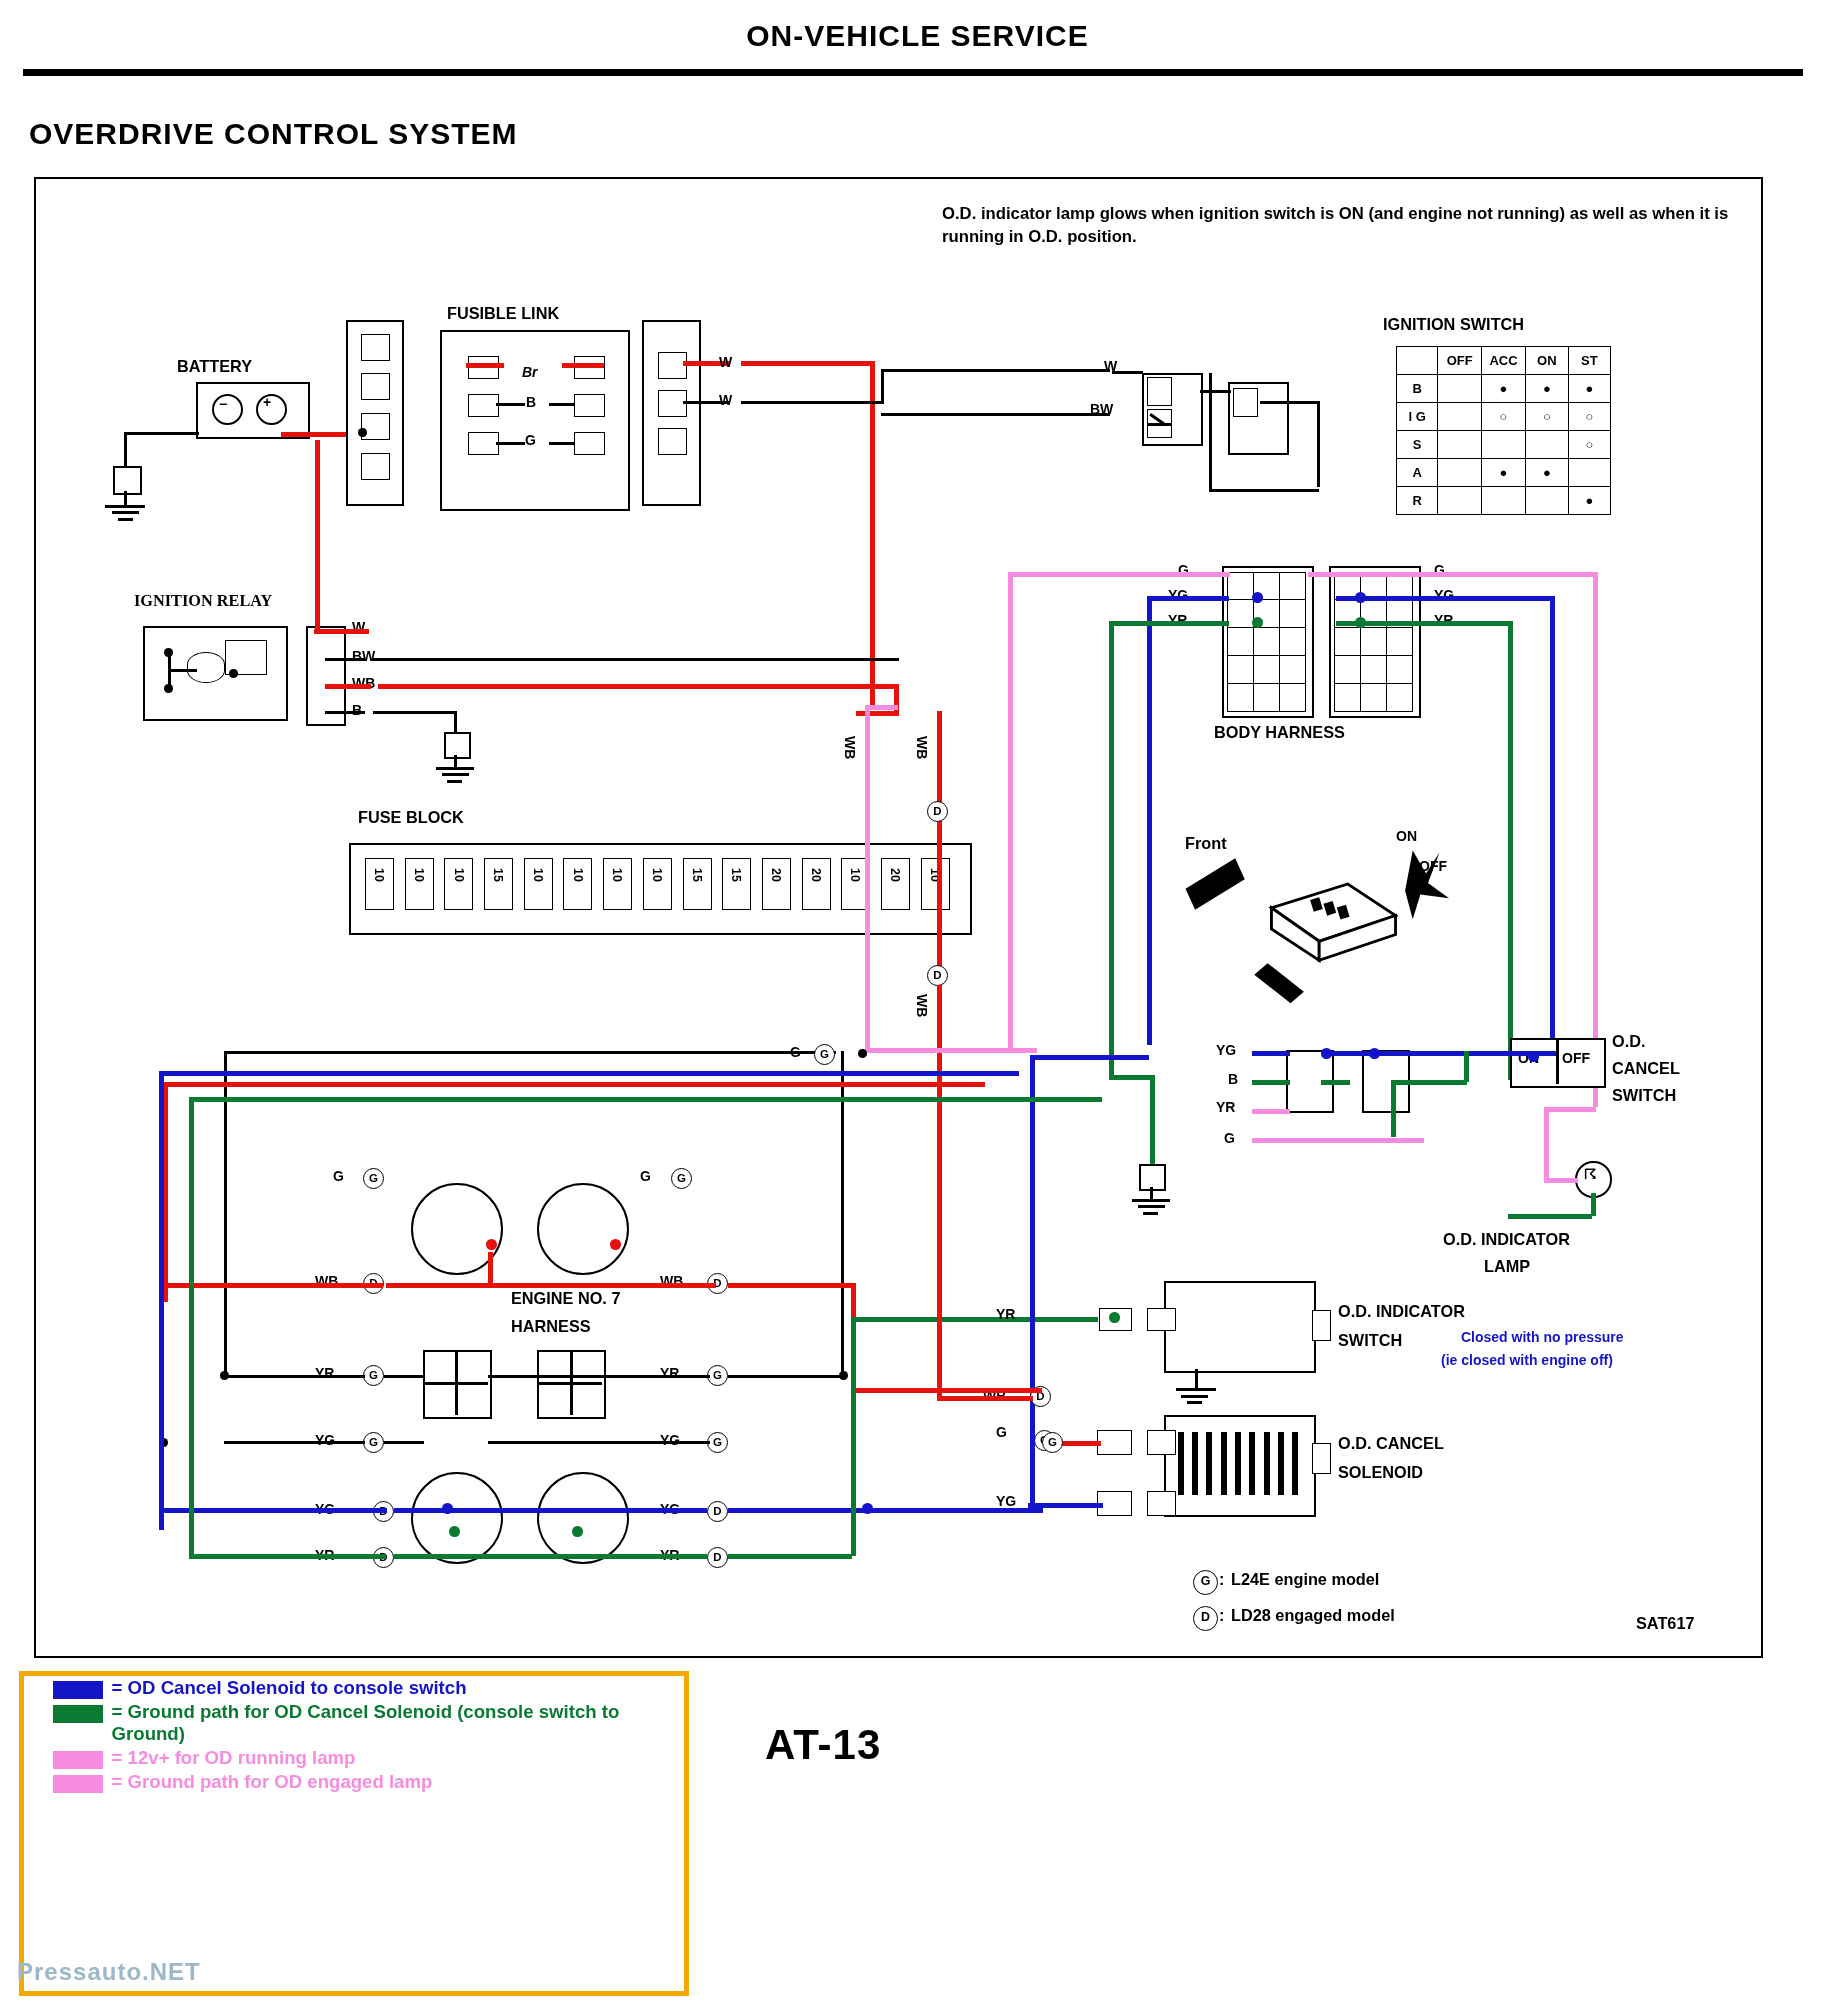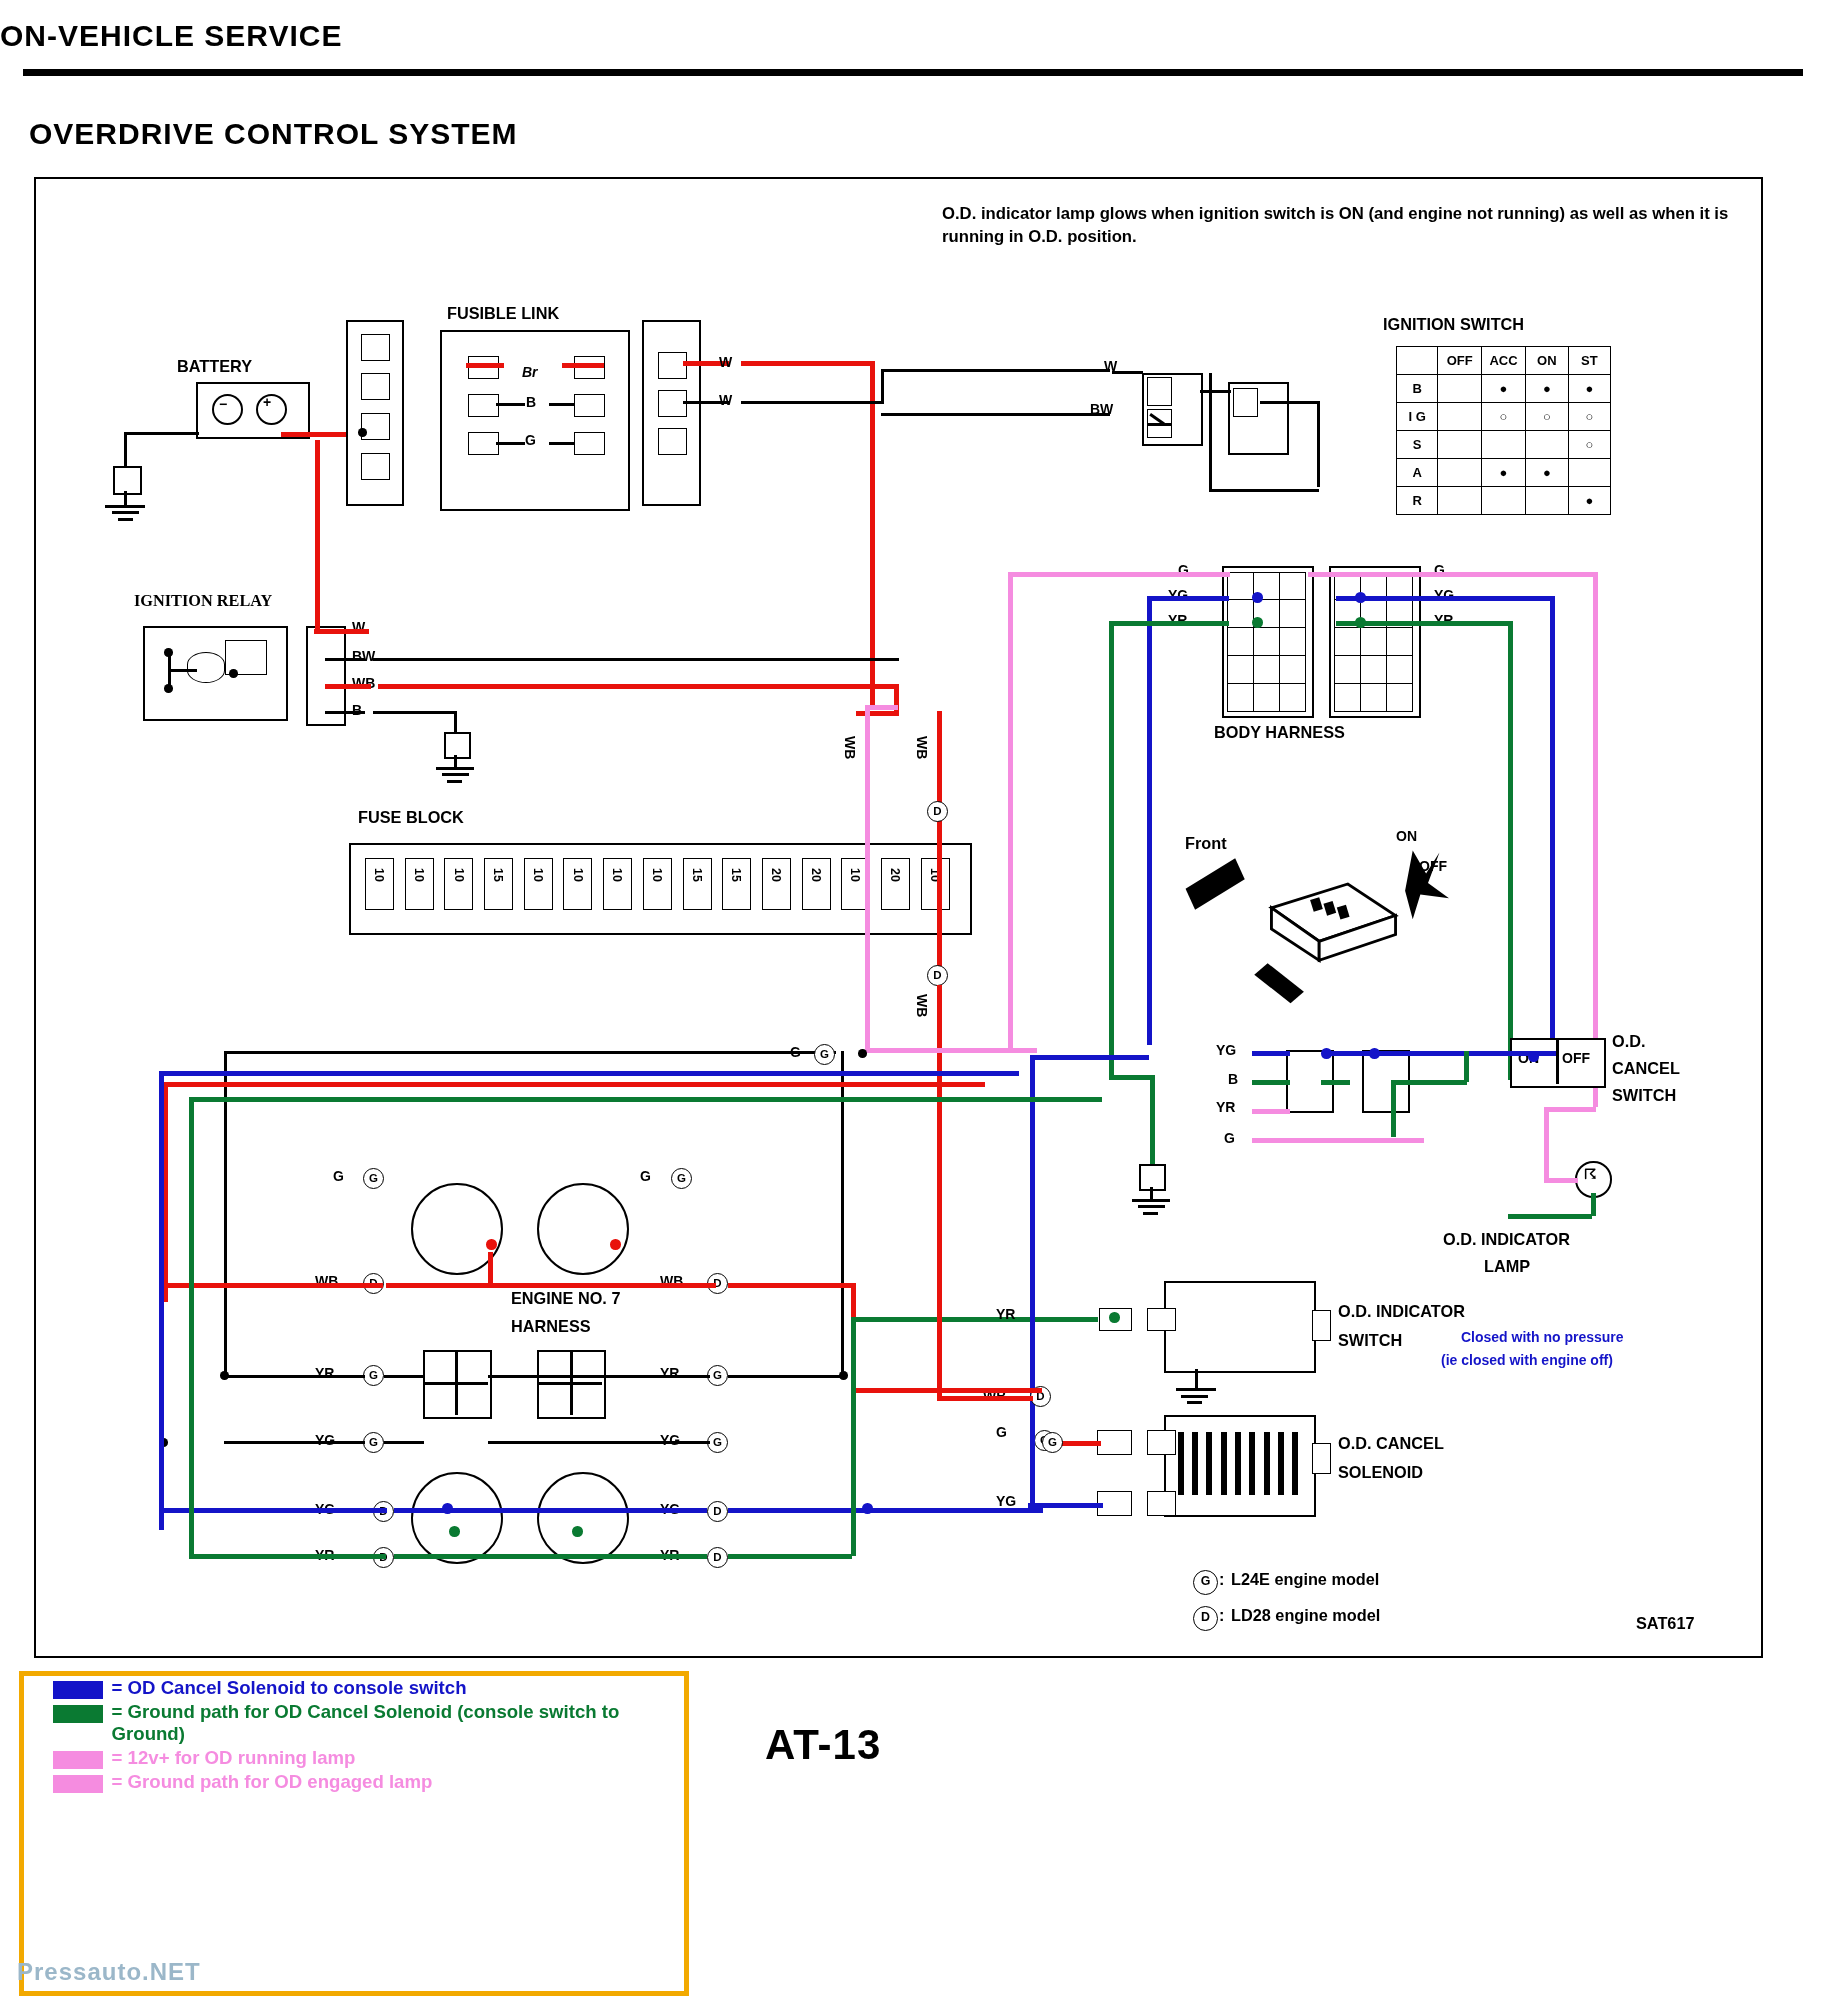--- a/index.html
+++ b/index.html
@@ -1,18 +1,18 @@
 <!DOCTYPE html>
 <html><head>
 <meta charset="utf-8">
 <style>
   html,body{margin:0;padding:0;background:#ffffff;}
   body{width:1835px;height:2010px;position:relative;font-family:"Liberation Sans",sans-serif;color:#000;}
   .page{position:absolute;left:0;top:0;width:1835px;height:2010px;}
-  .hdr-title{position:absolute;left:0;top:19px;width:1835px;text-align:left;font-size:30px;font-weight:bold;letter-spacing:1px;}
+  .hdr-title{position:absolute;left:0;top:19px;width:1835px;text-align:center;font-size:30px;font-weight:bold;letter-spacing:1px;}
   .hdr-rule{position:absolute;left:23px;top:69px;width:1780px;height:6.7px;background:#000;}
   .sec-title{position:absolute;left:29px;top:117px;font-size:30px;font-weight:bold;letter-spacing:1px;}
   .outer-box{position:absolute;left:34px;top:177px;width:1725px;height:1477px;border:2.9px solid #000;}
   .note{position:absolute;left:942px;top:203px;width:793px;font-size:16.7px;font-weight:bold;line-height:1.35;}
   .lbl{position:absolute;font-size:16.3px;font-weight:bold;white-space:nowrap;}
   .lbl.sm{font-size:14px;}
   .wire{position:absolute;}
   .blk{background:#000;}
   .red{background:#e8120c;}
   .blu{background:#1414c8;}
@@ -555,21 +555,21 @@
   <div class="lbl sm" style="left:790px;top:1044px;">G</div>
   <div class="dot" style="left:858px;top:1049px;"></div>
 
   <div class="conn" style="left:1042px;top:1432px;">G</div>
 
   <div class="conn" style="left:1193px;top:1570px;width:23px;height:23px;line-height:21px;font-size:12.4px;">G</div>
   <div class="lbl" style="left:1231px;top:1570px;">L24E engine model</div>
   <div class="lbl" style="left:1219px;top:1570px;">:</div>
   <div class="conn" style="left:1193px;top:1606px;width:23px;height:23px;line-height:21px;font-size:12.4px;">D</div>
   <div class="lbl" style="left:1219px;top:1606px;">:</div>
-  <div class="lbl" style="left:1231px;top:1606px;">LD28 engine model</div>
+  <div class="lbl" style="left:1231px;top:1606px;">LD28 engaged model</div>
 
   <div class="sat">SAT617</div>
 
   <div class="legend">
     <div id="legend-rows">
         <div class="lg-row">
           <div class="sw" style="background: rgb(20, 20, 200);"></div>
           <div class="lg-txt" style="color: rgb(20, 20, 200);">= OD Cancel Solenoid to console switch</div>
         </div>
         <div class="lg-row">

